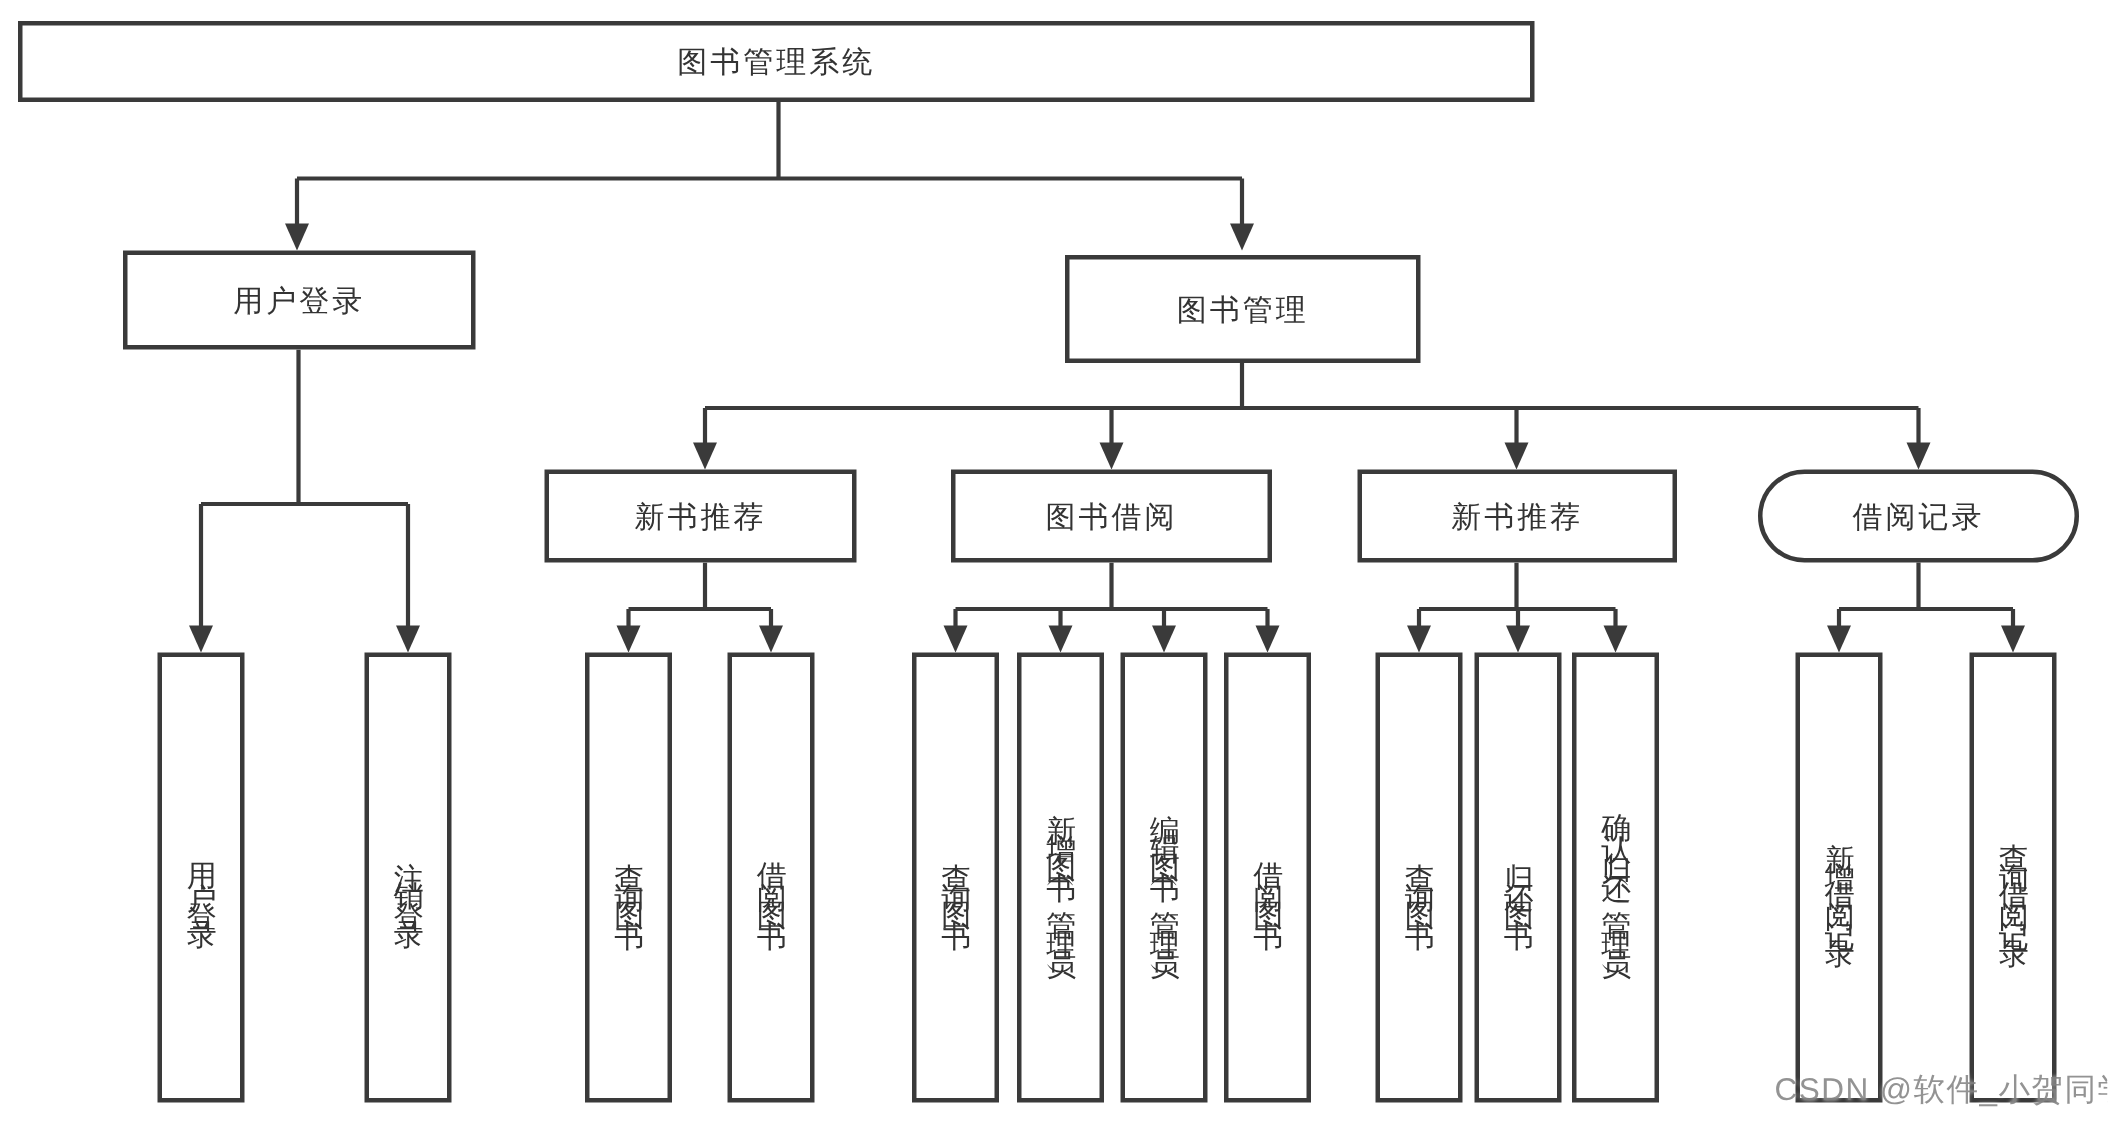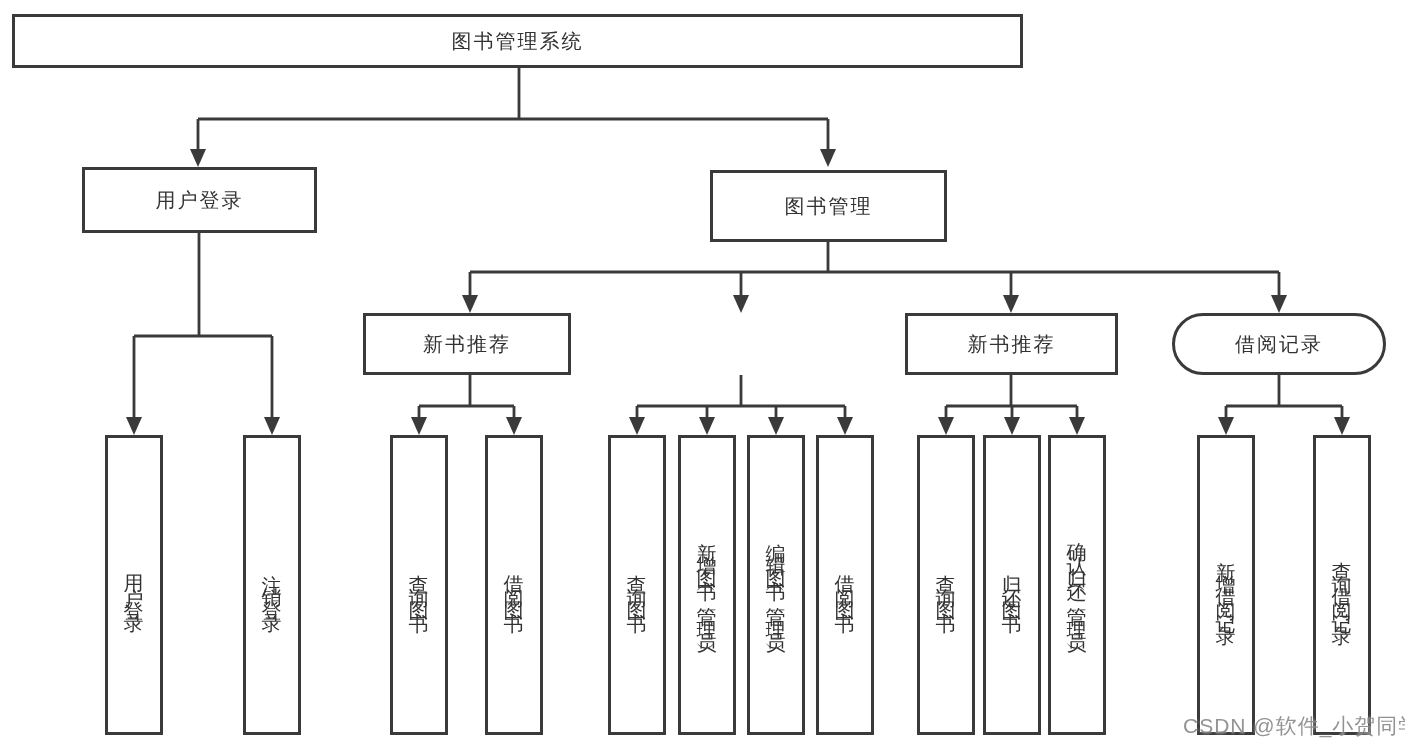--- a/index.html
+++ b/index.html
@@ -117,20 +117,23 @@
   <div class="hbox" style="left:82px;top:167px;width:235px;height:66px;">
     <span>用户登录</span>
   </div>
   <div class="hbox" style="left:710px;top:170px;width:237px;height:72px;text-align:right;">
     <span>图书管理</span>
   </div>
 
   <div class="hbox" style="left:363px;top:313px;width:208px;height:62px;">
     <span>新书推荐</span>
   </div>
+  <div class="hbox" style="left:634px;top:313px;width:214px;height:62px;">
+    <span>图书借阅</span>
+  </div>
   <div class="hbox" style="left:905px;top:313px;width:213px;height:62px;">
     <span>新书推荐</span>
   </div>
   <div class="hbox" style="left:1172px;top:313px;width:214px;height:62px;border-radius:31px;">
     <span>借阅记录</span>
   </div>
 
   <div class="vbox" style="left:105px;">
     <span class="vtext">用户登录</span>
   </div>

